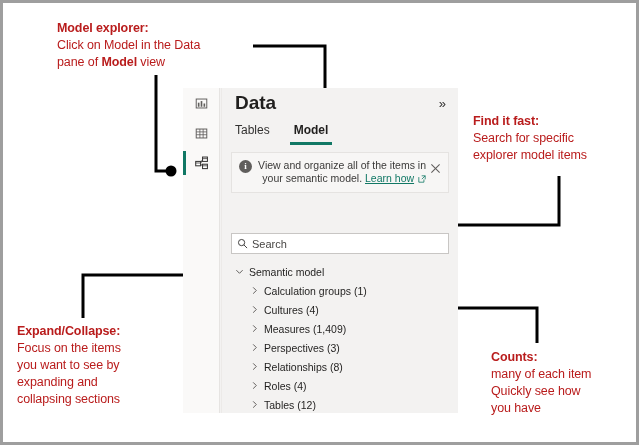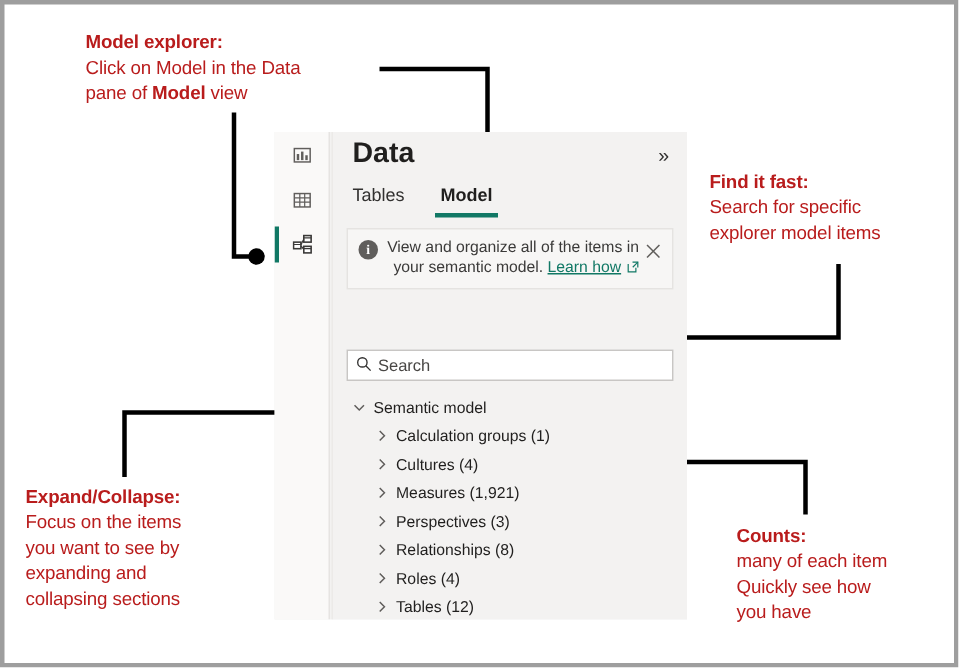--- a/index.html
+++ b/index.html
@@ -420,21 +420,21 @@
           </span>
           <span class="tree-label">Cultures (4)</span>
         </div>
 
         <div class="tree-row child">
           <span class="tree-chev">
             <svg width="9" height="9" viewBox="0 0 10 10">
               <polyline points="3.5,1.5 7,5 3.5,8.5" fill="none" stroke="#605e5c" stroke-width="1.1"></polyline>
             </svg>
           </span>
-          <span class="tree-label">Measures (1,921)</span>
+          <span class="tree-label">Measures (1,409)</span>
         </div>
 
         <div class="tree-row child">
           <span class="tree-chev">
             <svg width="9" height="9" viewBox="0 0 10 10">
               <polyline points="3.5,1.5 7,5 3.5,8.5" fill="none" stroke="#605e5c" stroke-width="1.1"></polyline>
             </svg>
           </span>
           <span class="tree-label">Perspectives (3)</span>
         </div>

